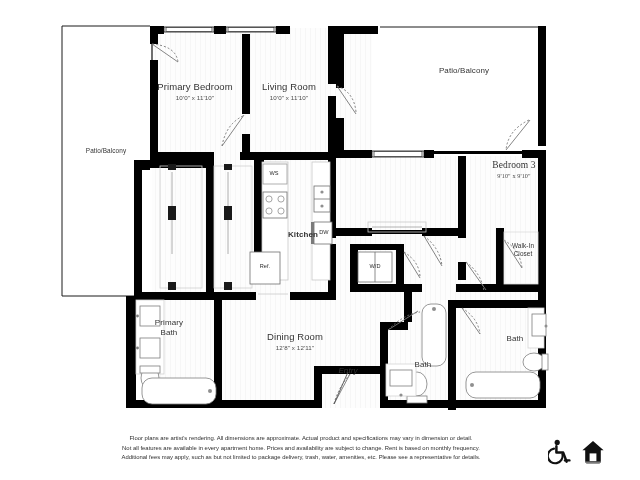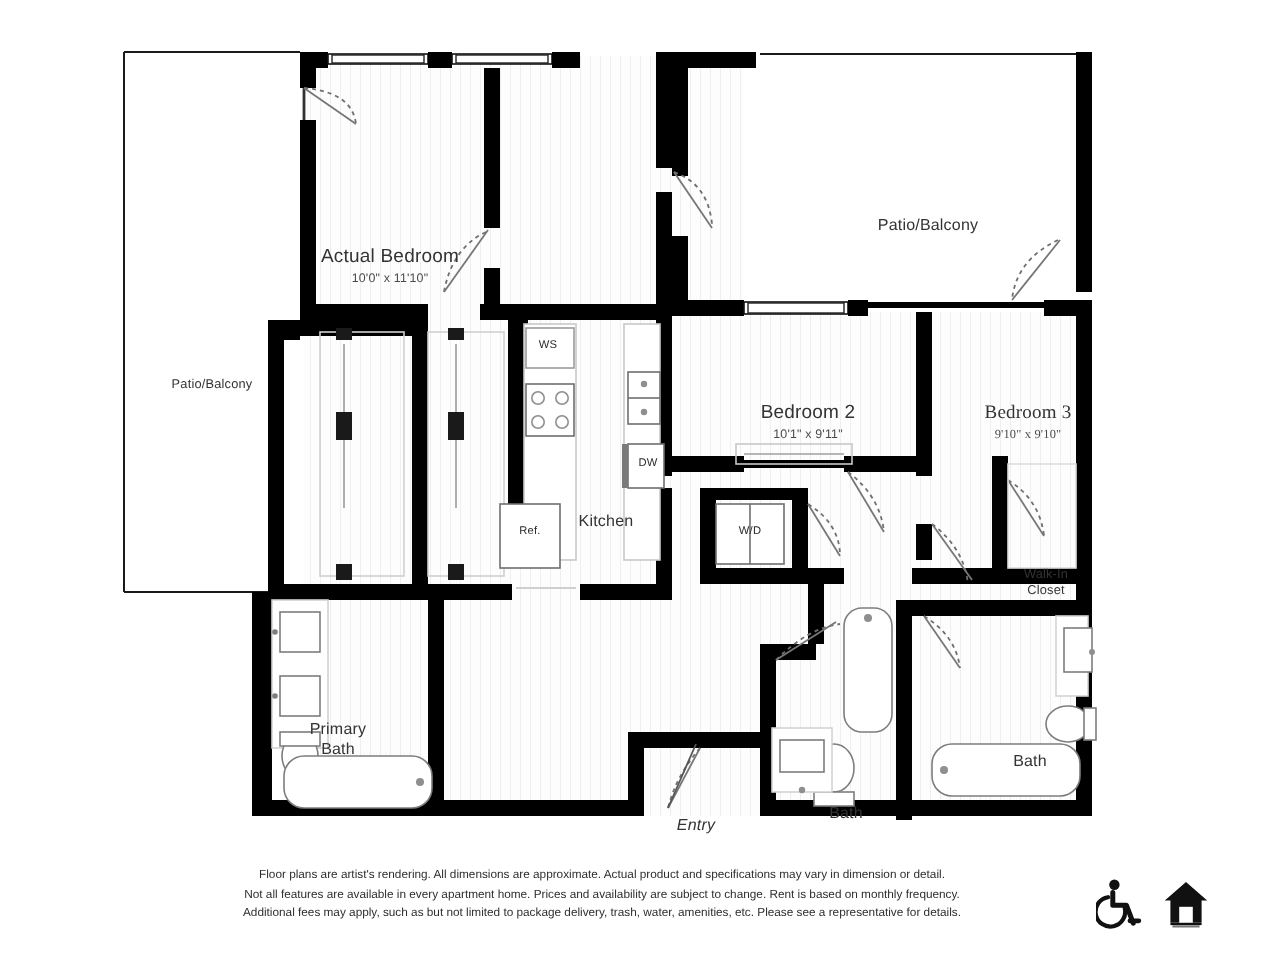--- a/index.html
+++ b/index.html
@@ -31,21 +31,20 @@
     color: #3b3b3b;
     line-height: 1.15;
     white-space: nowrap;
     pointer-events: none;
   }
   .label .rname {
     display: block;
     font-size: 9.5px;
     letter-spacing: 0.1px;
     color: #333333;
-    margin-top: 42px;
   }
   .label .rdim {
     display: block;
     font-size: 6.2px;
     color: #4a4a4a;
     margin-top: 1px;
     letter-spacing: 0.1px;
   }
   .label.small .rname { font-size: 8px; }
   .label.tiny .rname { font-size: 6.4px; }
@@ -349,37 +348,41 @@
     </g>
 
     <g stroke="#c8c8c8" stroke-width="0.8" fill="none">
       <rect x="368" y="222" width="58" height="10"></rect>
       <path d="M372 227 L422 227" stroke="#9e9e9e"></path>
     </g>
 
   </svg>
 
   <div class="label" style="left:140px; top:82px; width:110px;">
-    <span class="rname">Actual Bedroom</span>
+    <span class="rname">Primary Bedroom</span>
     <span class="rdim">10'0" x 11'10"</span>
   </div>
 
-
-  <div class="label" style="left:356px; top:160px; width:96px;">
-    <span class="rname">Bedroom 2</span>
-    <span class="rdim">10'1" x 9'11"</span>
-  </div>
+  <div class="label" style="left:240px; top:82px; width:98px;">
+    <span class="rname">Living Room</span>
+    <span class="rdim">10'0" x 11'10"</span>
+  </div>
+
 
   <div class="label" style="left:466px; top:160px; width:96px;font-family:Liberation Serif, serif;">
     <span class="rname">Bedroom 3</span>
     <span class="rdim">9'10" x 9'10"</span>
   </div>
 
-
-  <div class="label small" style="left:274px; top:214px; width:58px;">
+  <div class="label" style="left:240px; top:332px; width:110px;">
+    <span class="rname">Dining Room</span>
+    <span class="rdim">12'8" x 12'11"</span>
+  </div>
+
+  <div class="label small" style="left:274px; top:230px; width:58px;font-weight:bold;">
     <span class="rname">Kitchen</span>
   </div>
 
   <div class="label small two-line" style="left:140px; top:318px; width:58px;">
     <span class="rname">Primary
 Bath</span>
   </div>
 
   <div class="label small" style="left:400px; top:360px; width:46px;">
     <span class="rname">Bath</span>

